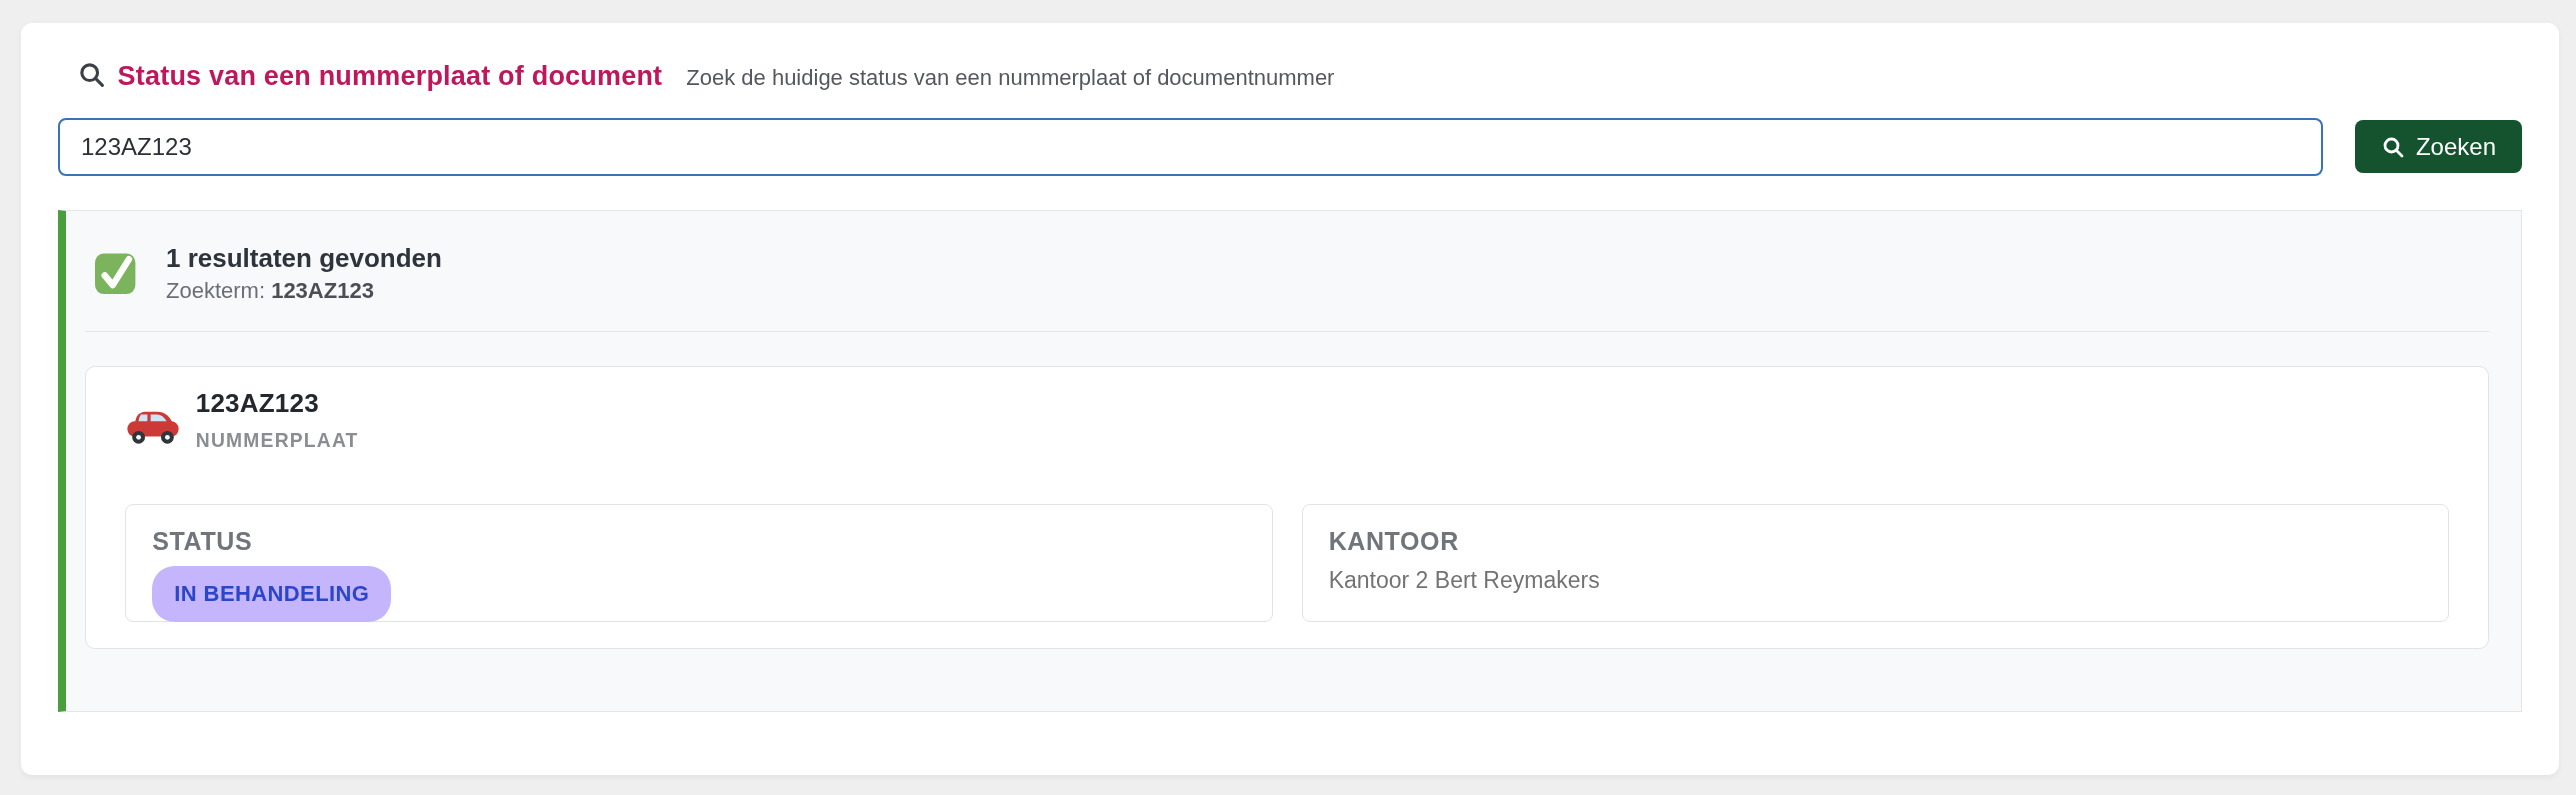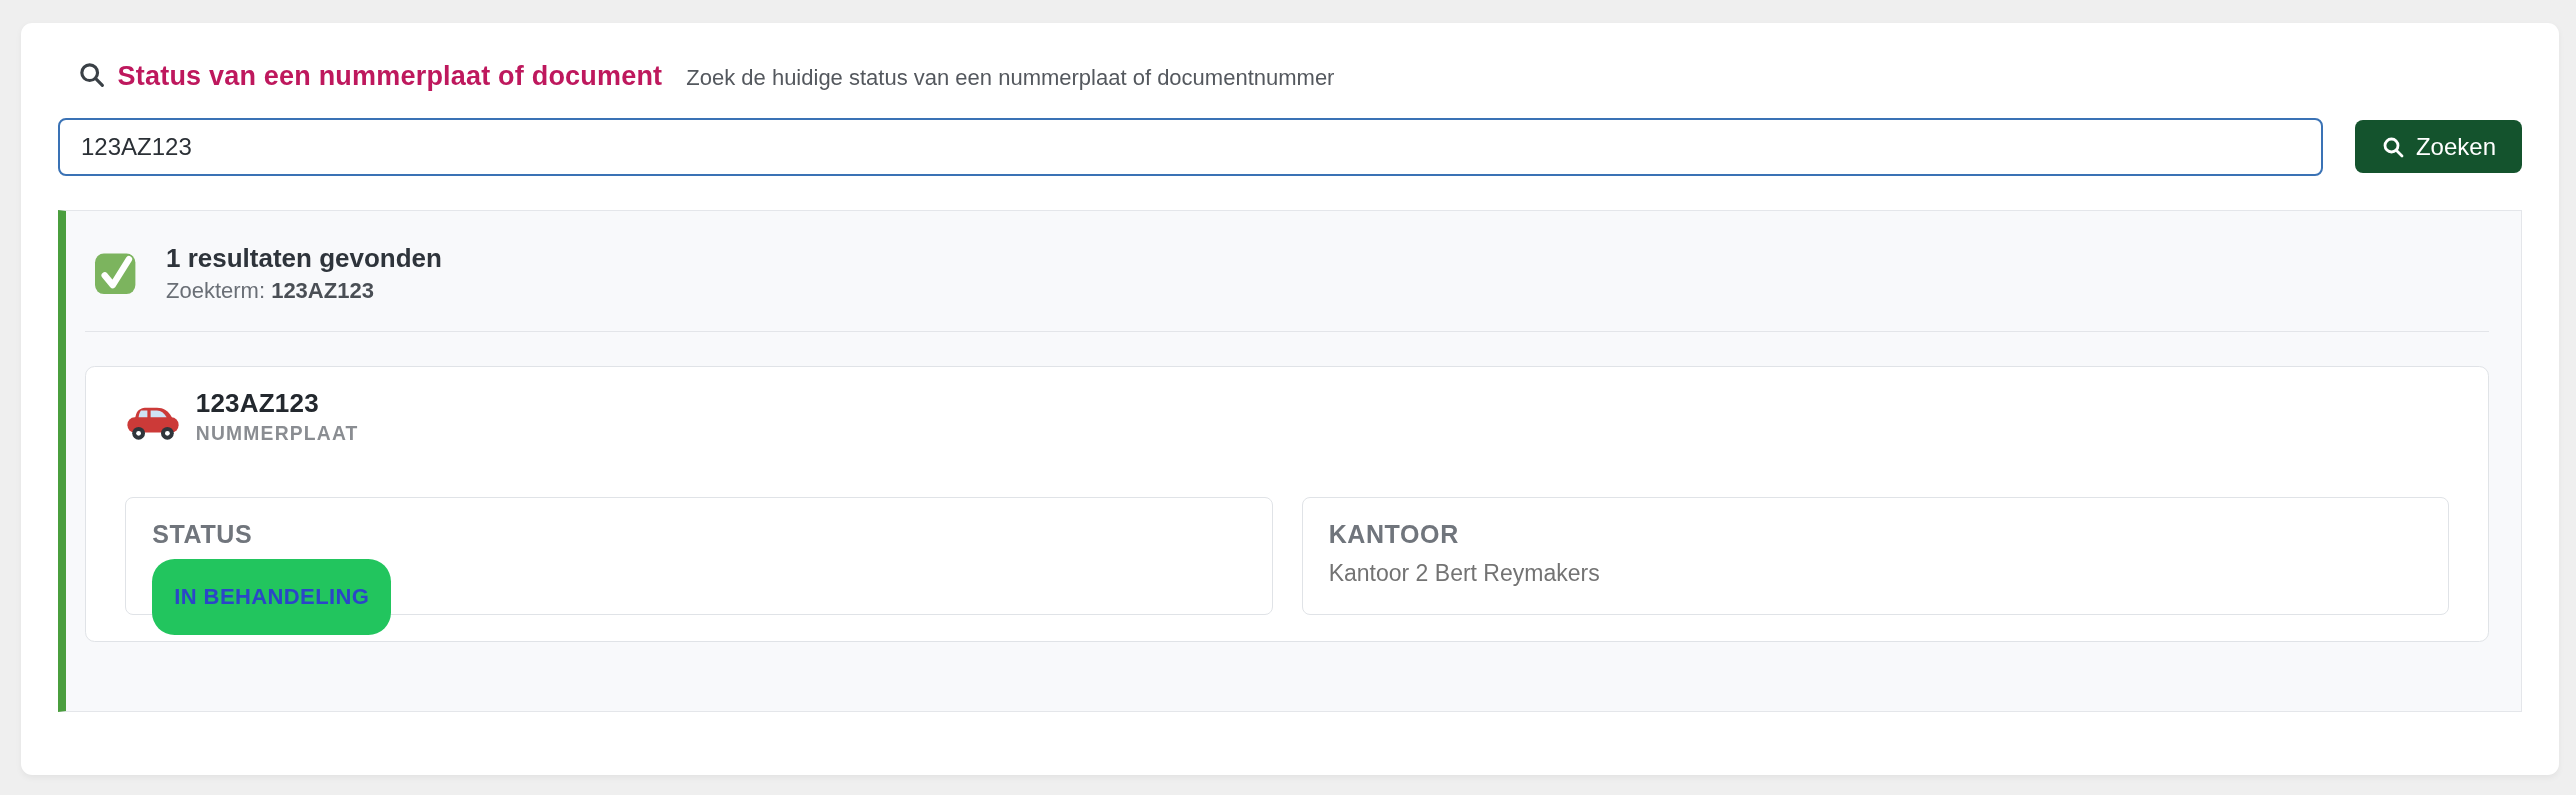--- a/index.html
+++ b/index.html
@@ -125,21 +125,21 @@
     gap: 14.5px;
   }
   .car-icon-box { flex: 0 0 auto; width: 56px; height: 42px; padding-top: 11.3px; }
   .plate-number {
     font-size: 26px;
     font-weight: 700;
     color: #23282e;
     letter-spacing: 0.2px;
   }
   .plate-type {
-    margin-top: 4px;
+    margin-top: 11px;
     font-size: 19.3px;
     font-weight: 700;
     color: #8a8d92;
     letter-spacing: 1.2px;
   }
 
   .fields-row {
     margin-top: 52px;
     display: flex;
     gap: 29px;
@@ -154,26 +154,26 @@
   }
   .field-label {
     font-size: 25px;
     font-weight: 700;
     color: #70757c;
     letter-spacing: 0.6px;
   }
   .status-badge {
     display: inline-block;
     margin-top: 9.7px;
-    background: #22c55e;
+    background: #c4b5fd;
     color: #2b46c8;
     font-size: 22px;
     font-weight: 700;
     letter-spacing: 0.4px;
-    padding: 25px 22px;
+    padding: 15px 22px;
     border-radius: 22.6px;
   }
   .field-value {
     margin-top: 10.5px;
     font-size: 23px;
     font-weight: 500;
     color: #737373;
   }
 </style>
 </head>

